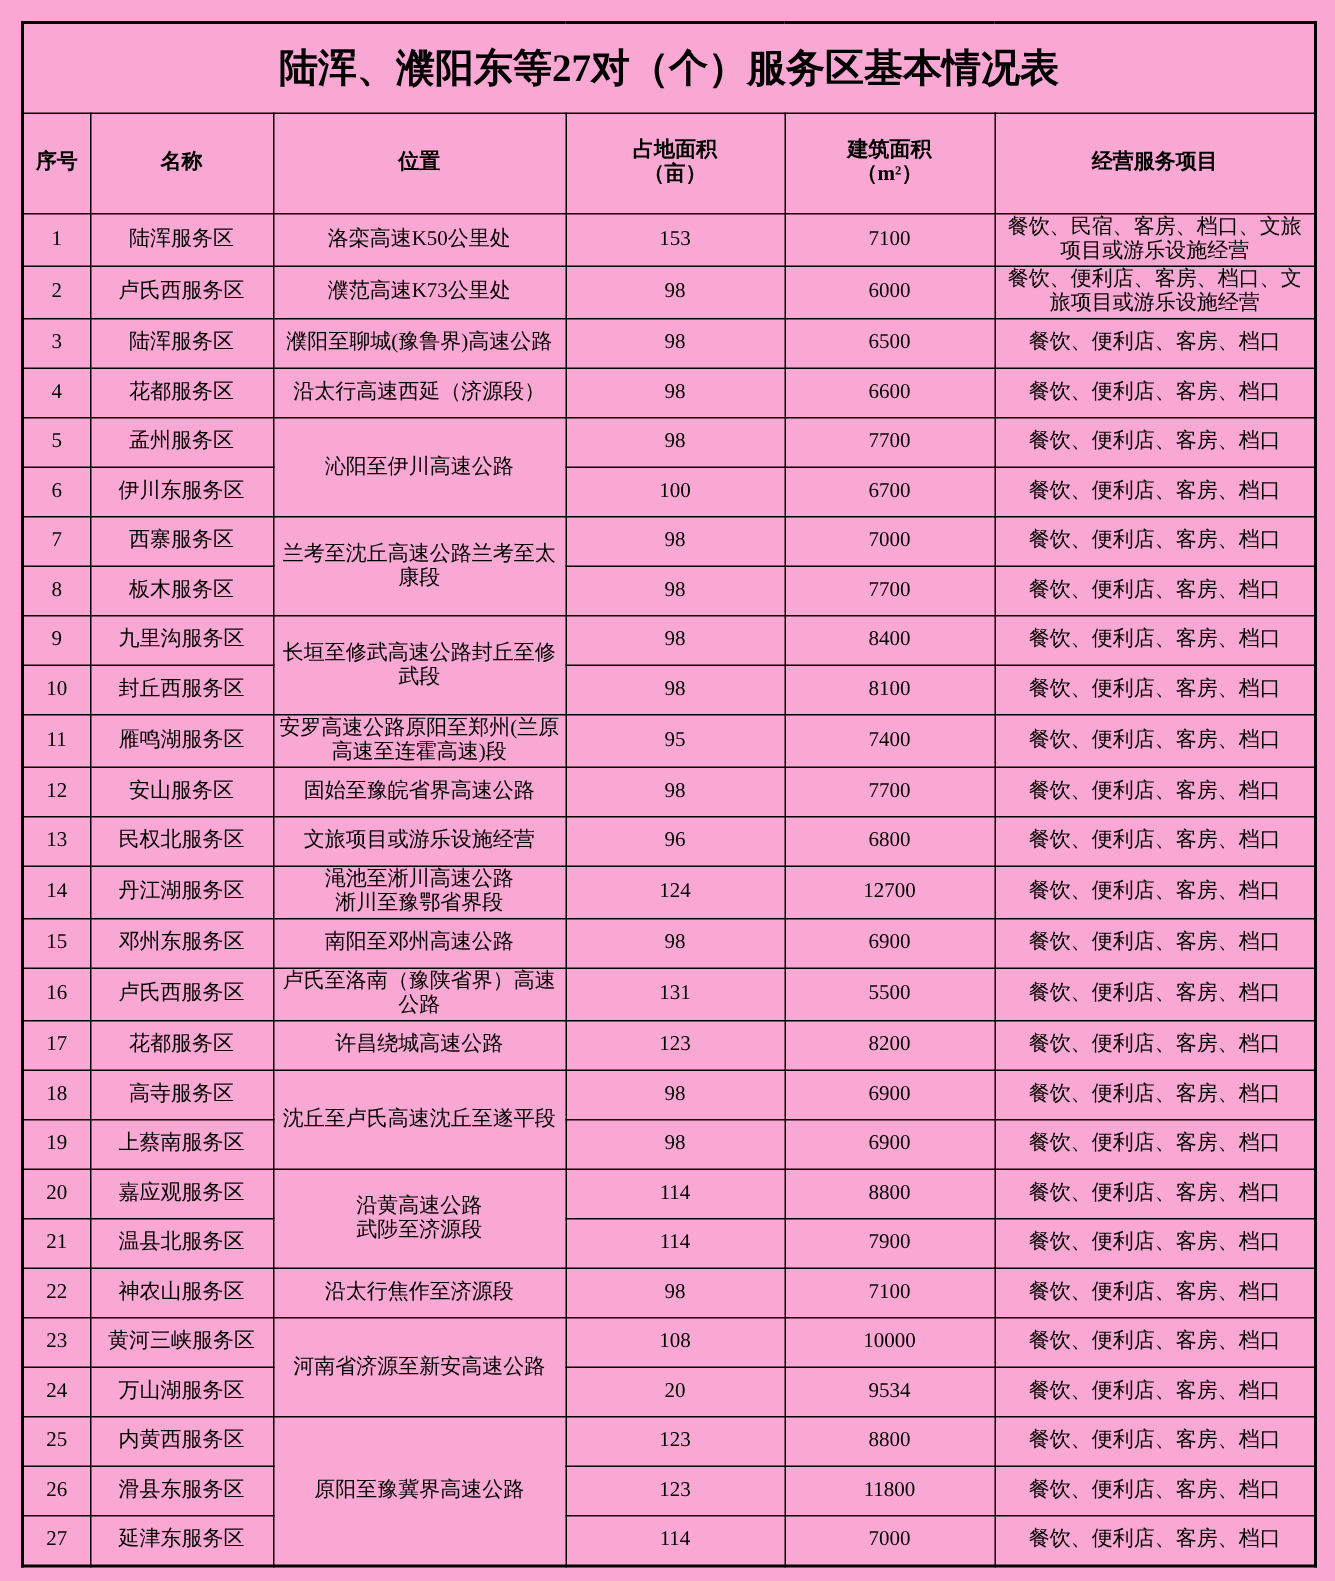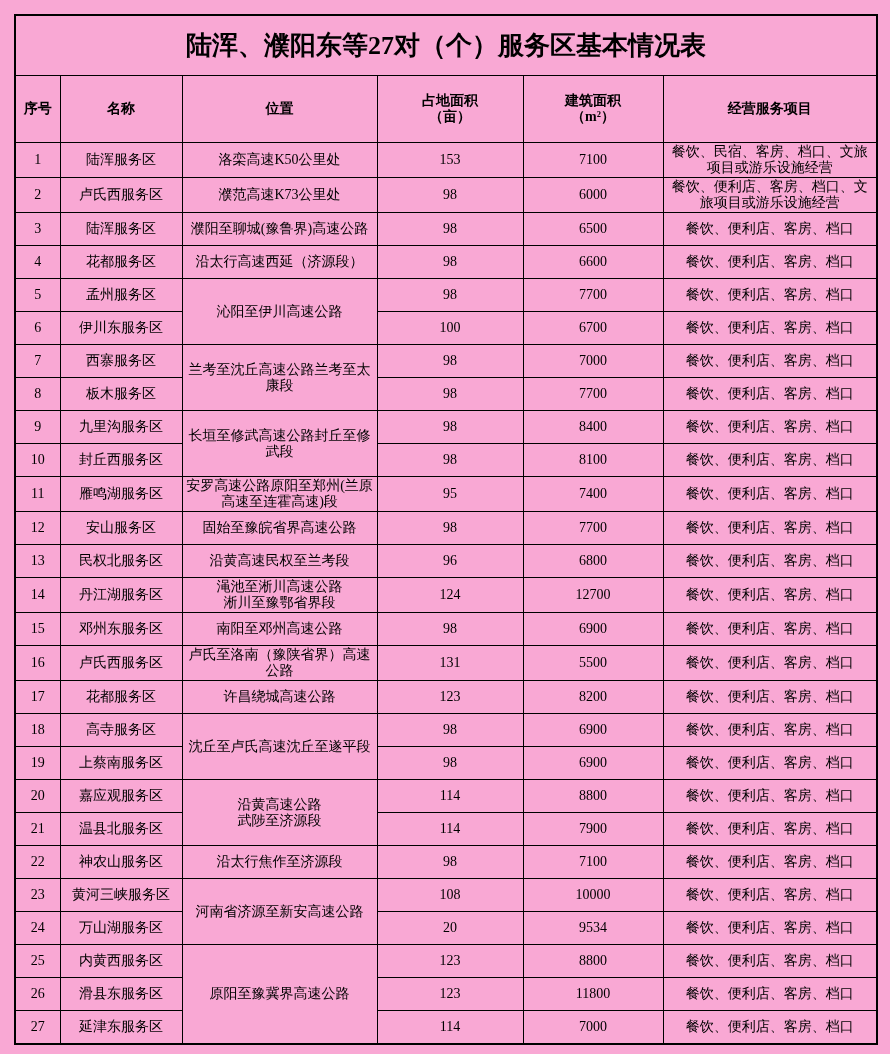--- a/index.html
+++ b/index.html
@@ -165,21 +165,21 @@
         <td>12</td>
         <td>安山服务区</td>
         <td class="loc">固始至豫皖省界高速公路</td>
         <td>98</td>
         <td>7700</td>
         <td>餐饮、便利店、客房、档口</td>
       </tr>
       <tr class="data-row">
         <td>13</td>
         <td>民权北服务区</td>
-        <td class="loc">沿黄高速民权至兰考段</td>
+        <td class="loc">文旅项目或游乐设施经营</td>
         <td>96</td>
         <td>6800</td>
         <td>餐饮、便利店、客房、档口</td>
       </tr>
       <tr class="data-row">
         <td>14</td>
         <td>丹江湖服务区</td>
         <td class="loc">渑池至淅川高速公路
 淅川至豫鄂省界段</td>
         <td>124</td>

